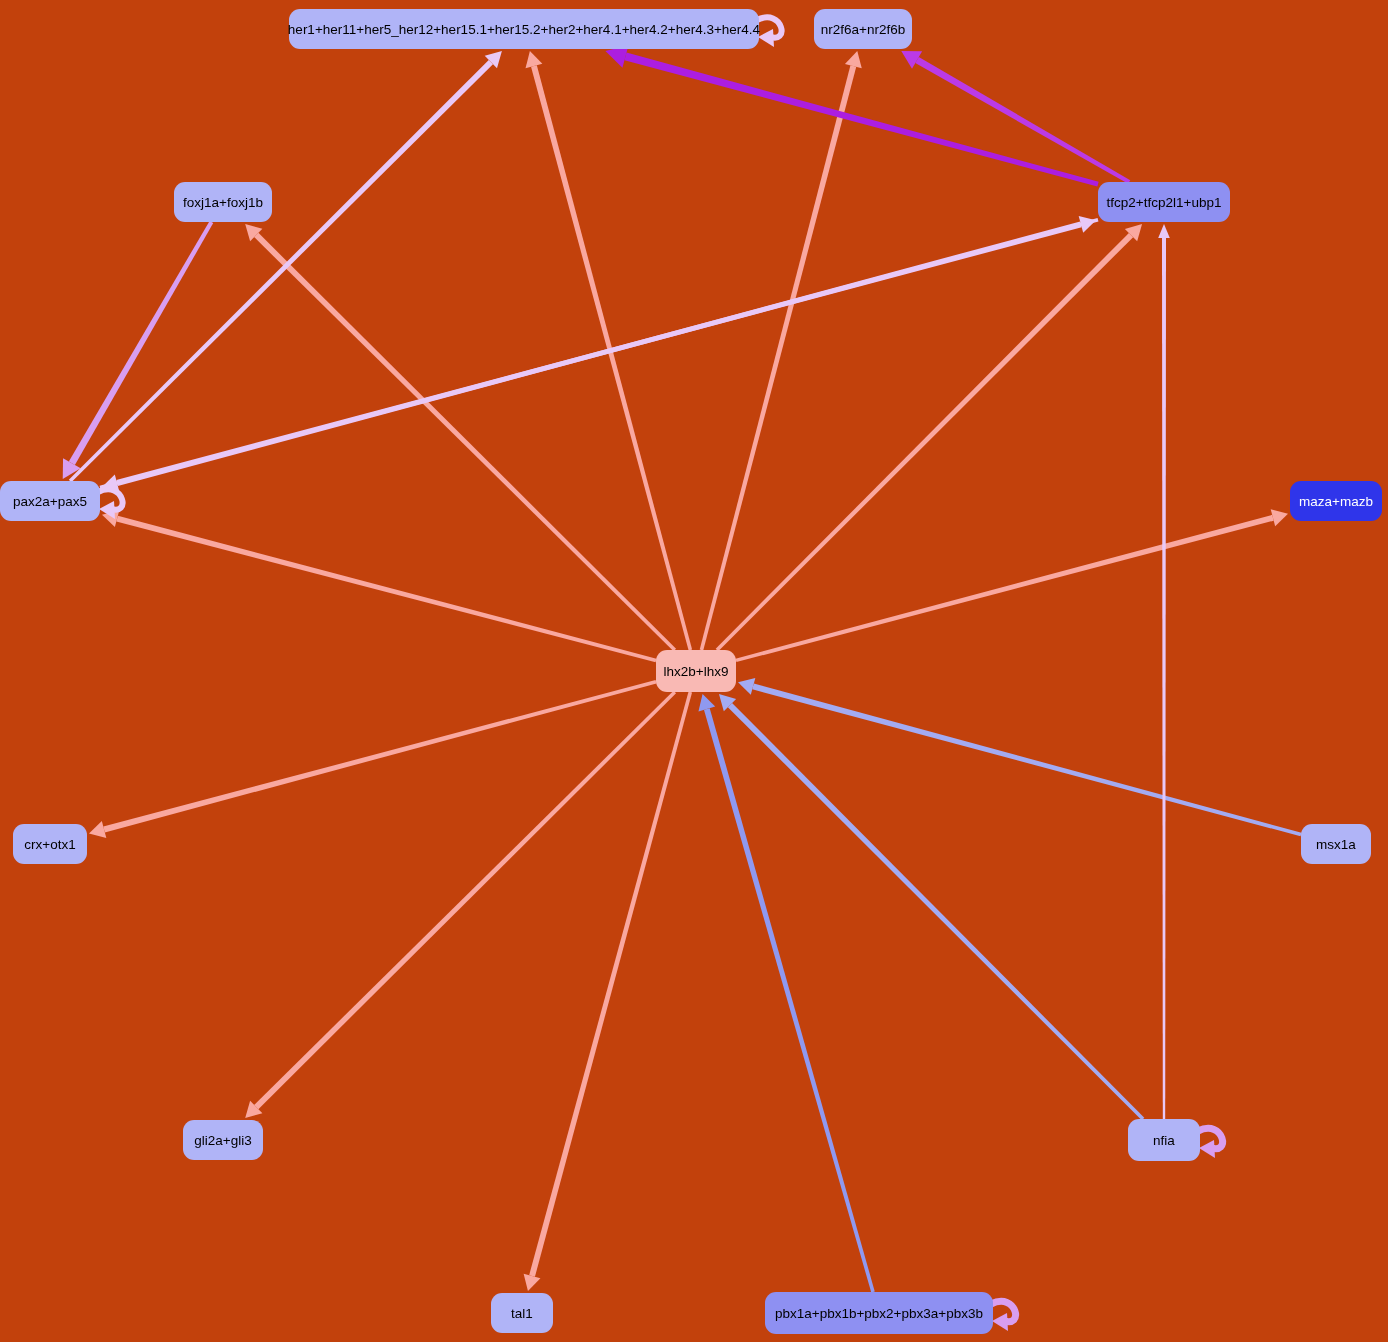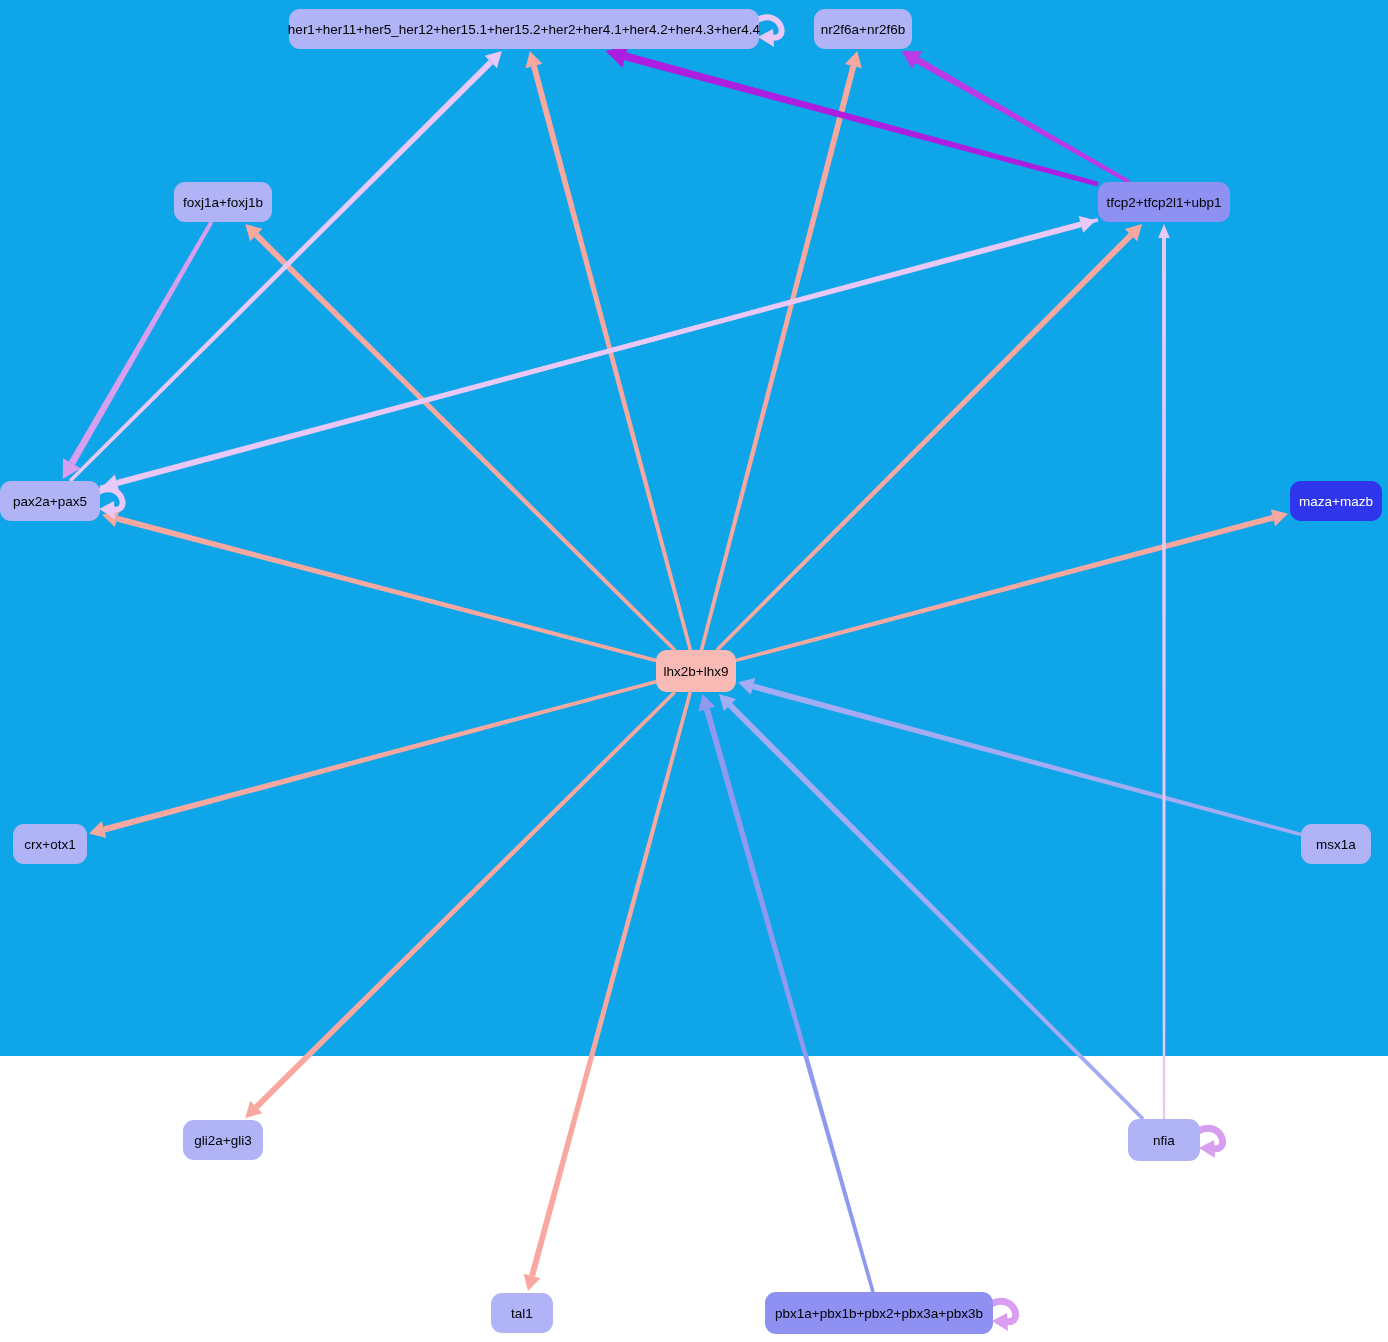--- a/index.html
+++ b/index.html
@@ -7,22 +7,22 @@
     padding: 0;
     background: #ffffff;
     width: 1388px;
     height: 1342px;
     overflow: hidden;
     font-family: "Liberation Sans", sans-serif;
   }
   #graph-root {
     position: relative;
     width: 1388px;
-    height: 1056px;
-    background: #0ea5e9;
+    height: 1342px;
+    background: #c2410c;
   }
   svg#network-canvas {
     position: absolute;
     top: 0; left: 0;
     width: 1388px;
     height: 1342px;
     display: block;
   }
   .node-rect {
     stroke: none;

